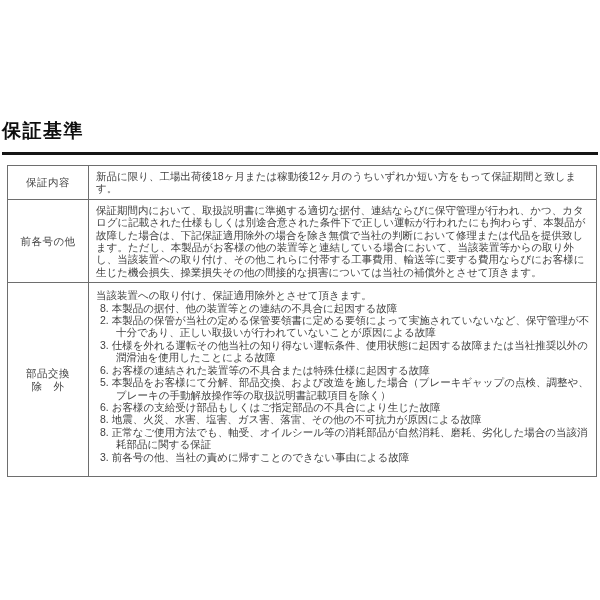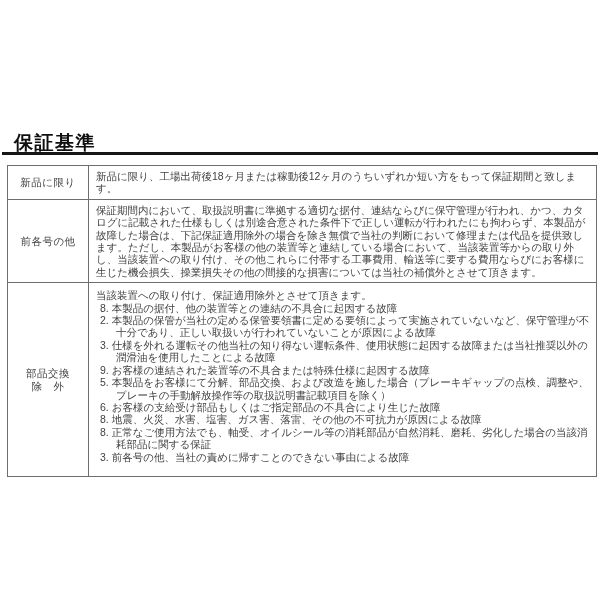--- a/index.html
+++ b/index.html
@@ -16,21 +16,21 @@
     overflow: hidden;
   }
   .doc {
     position: absolute;
     inset: 0;
   }
   .title {
     position: absolute;
     left: 2px;
     top: 118px;
-    margin: 12px;
+    margin: 0;
     font-size: 19px;
     font-weight: 700;
     letter-spacing: 1.5px;
     color: #0f0f0f;
   }
   .rule {
     position: absolute;
     left: 2px;
     top: 152px;
     width: 596px;
@@ -84,41 +84,41 @@
 <body>
 
 <div class="doc">
 
   <h1 class="title">保証基準</h1>
   <div class="rule"></div>
 
   <table class="warranty-table">
     <tbody>
       <tr class="row-period">
-        <td class="label-cell">新品に限り</td>
+        <td class="label-cell">保証内容</td>
         <td class="content-cell">新品に限り、工場出荷後18ヶ月または稼動後12ヶ月のうちいずれか短い方をもって保証期間と致します。</td>
       </tr>
 
       <tr class="row-coverage">
         <td class="label-cell">前各号の他</td>
         <td class="content-cell">保証期間内において、取扱説明書に準拠する適切な据付、連結ならびに保守管理が行われ、かつ、カタログに記載された仕様もしくは別途合意された条件下で正しい運転が行われたにも拘わらず、本製品が故障した場合は、下記保証適用除外の場合を除き無償で当社の判断において修理または代品を提供致します。ただし、本製品がお客様の他の装置等と連結している場合において、当該装置等からの取り外し、当該装置への取り付け、その他これらに付帯する工事費用、輸送等に要する費用ならびにお客様に生じた機会損失、操業損失その他の間接的な損害については当社の補償外とさせて頂きます。</td>
       </tr>
 
       <tr class="row-exclusions">
         <td class="label-cell">
           <span>部品交換</span><br>
           <span>除　外</span>
         </td>
         <td class="content-cell">
           <div>当該装置への取り付け、保証適用除外とさせて頂きます。</div>
           <ul class="excl-list">
             <li>8. 本製品の据付、他の装置等との連結の不具合に起因する故障</li>
             <li>2. 本製品の保管が当社の定める保管要領書に定める要領によって実施されていないなど、保守管理が不十分であり、正しい取扱いが行われていないことが原因による故障</li>
             <li>3. 仕様を外れる運転その他当社の知り得ない運転条件、使用状態に起因する故障または当社推奨以外の潤滑油を使用したことによる故障</li>
-            <li>9. お客様の連結された装置等の不具合または特殊仕様に起因する故障</li>
+            <li>6. お客様の連結された装置等の不具合または特殊仕様に起因する故障</li>
             <li>5. 本製品をお客様にて分解、部品交換、および改造を施した場合（ブレーキギャップの点検、調整や、ブレーキの手動解放操作等の取扱説明書記載項目を除く）</li>
             <li>6. お客様の支給受け部品もしくはご指定部品の不具合により生じた故障</li>
             <li>8. 地震、火災、水害、塩害、ガス害、落雷、その他の不可抗力が原因による故障</li>
             <li>8. 正常なご使用方法でも、軸受、オイルシール等の消耗部品が自然消耗、磨耗、劣化した場合の当該消耗部品に関する保証</li>
             <li>3. 前各号の他、当社の責めに帰すことのできない事由による故障</li>
           </ul>
         </td>
       </tr>
     </tbody>
   </table>

